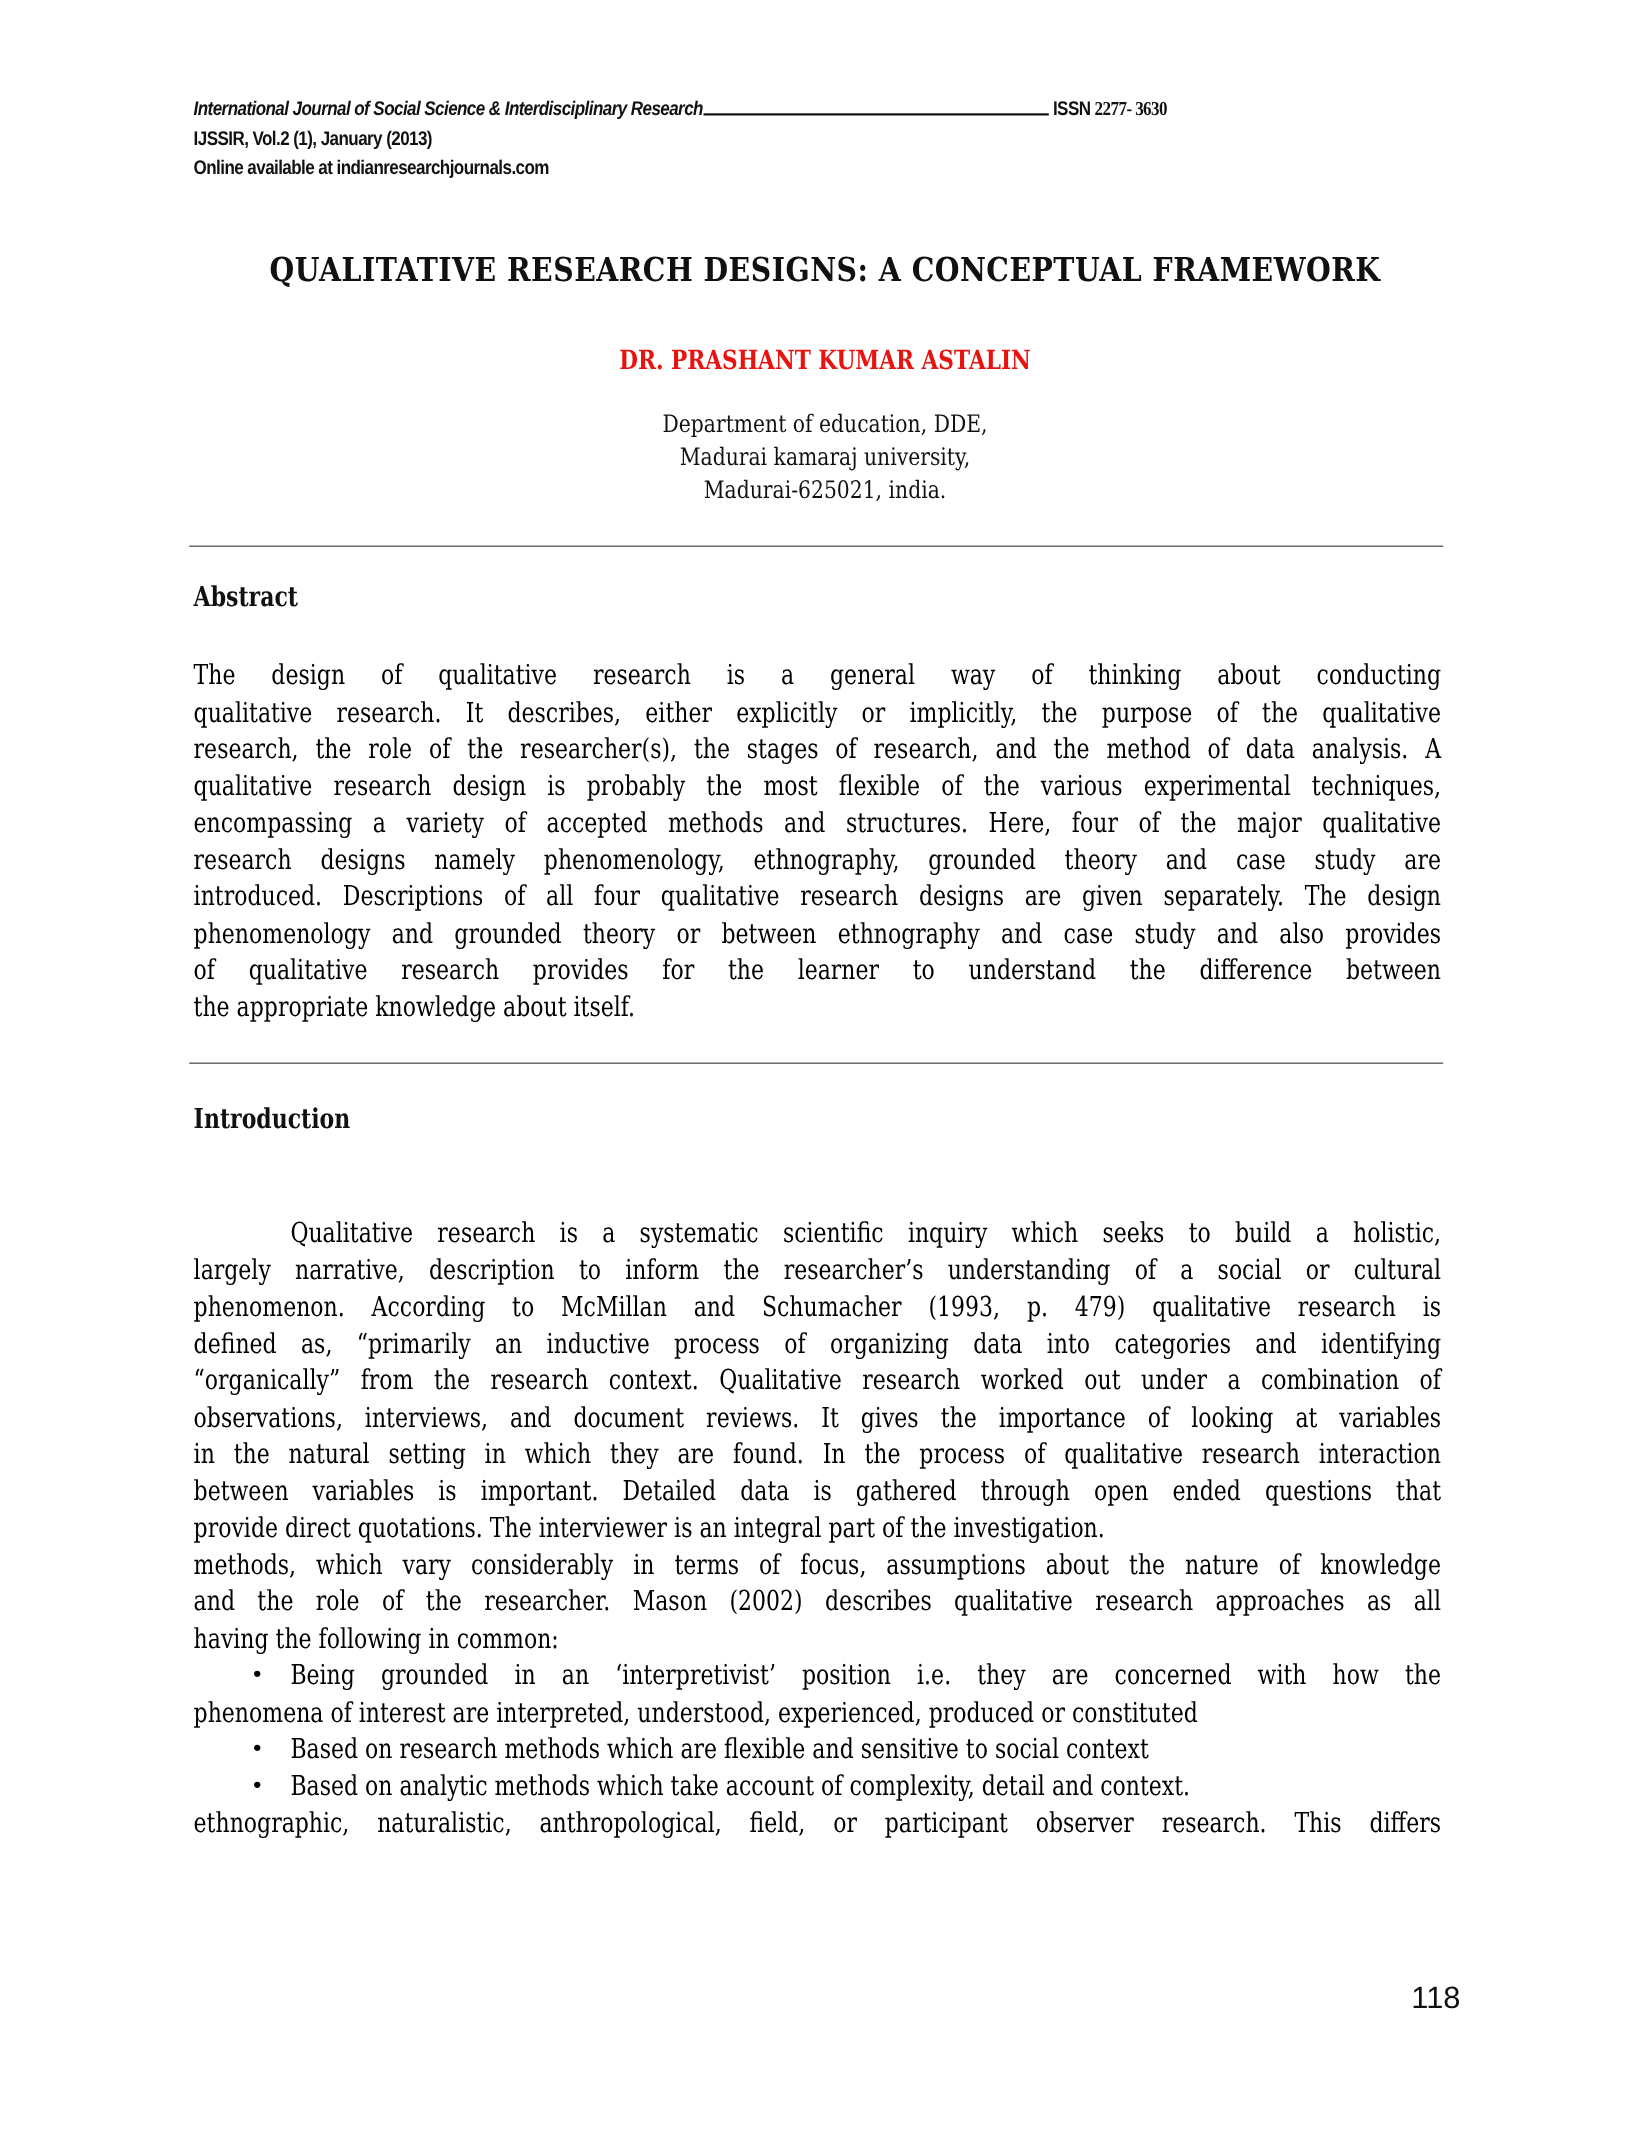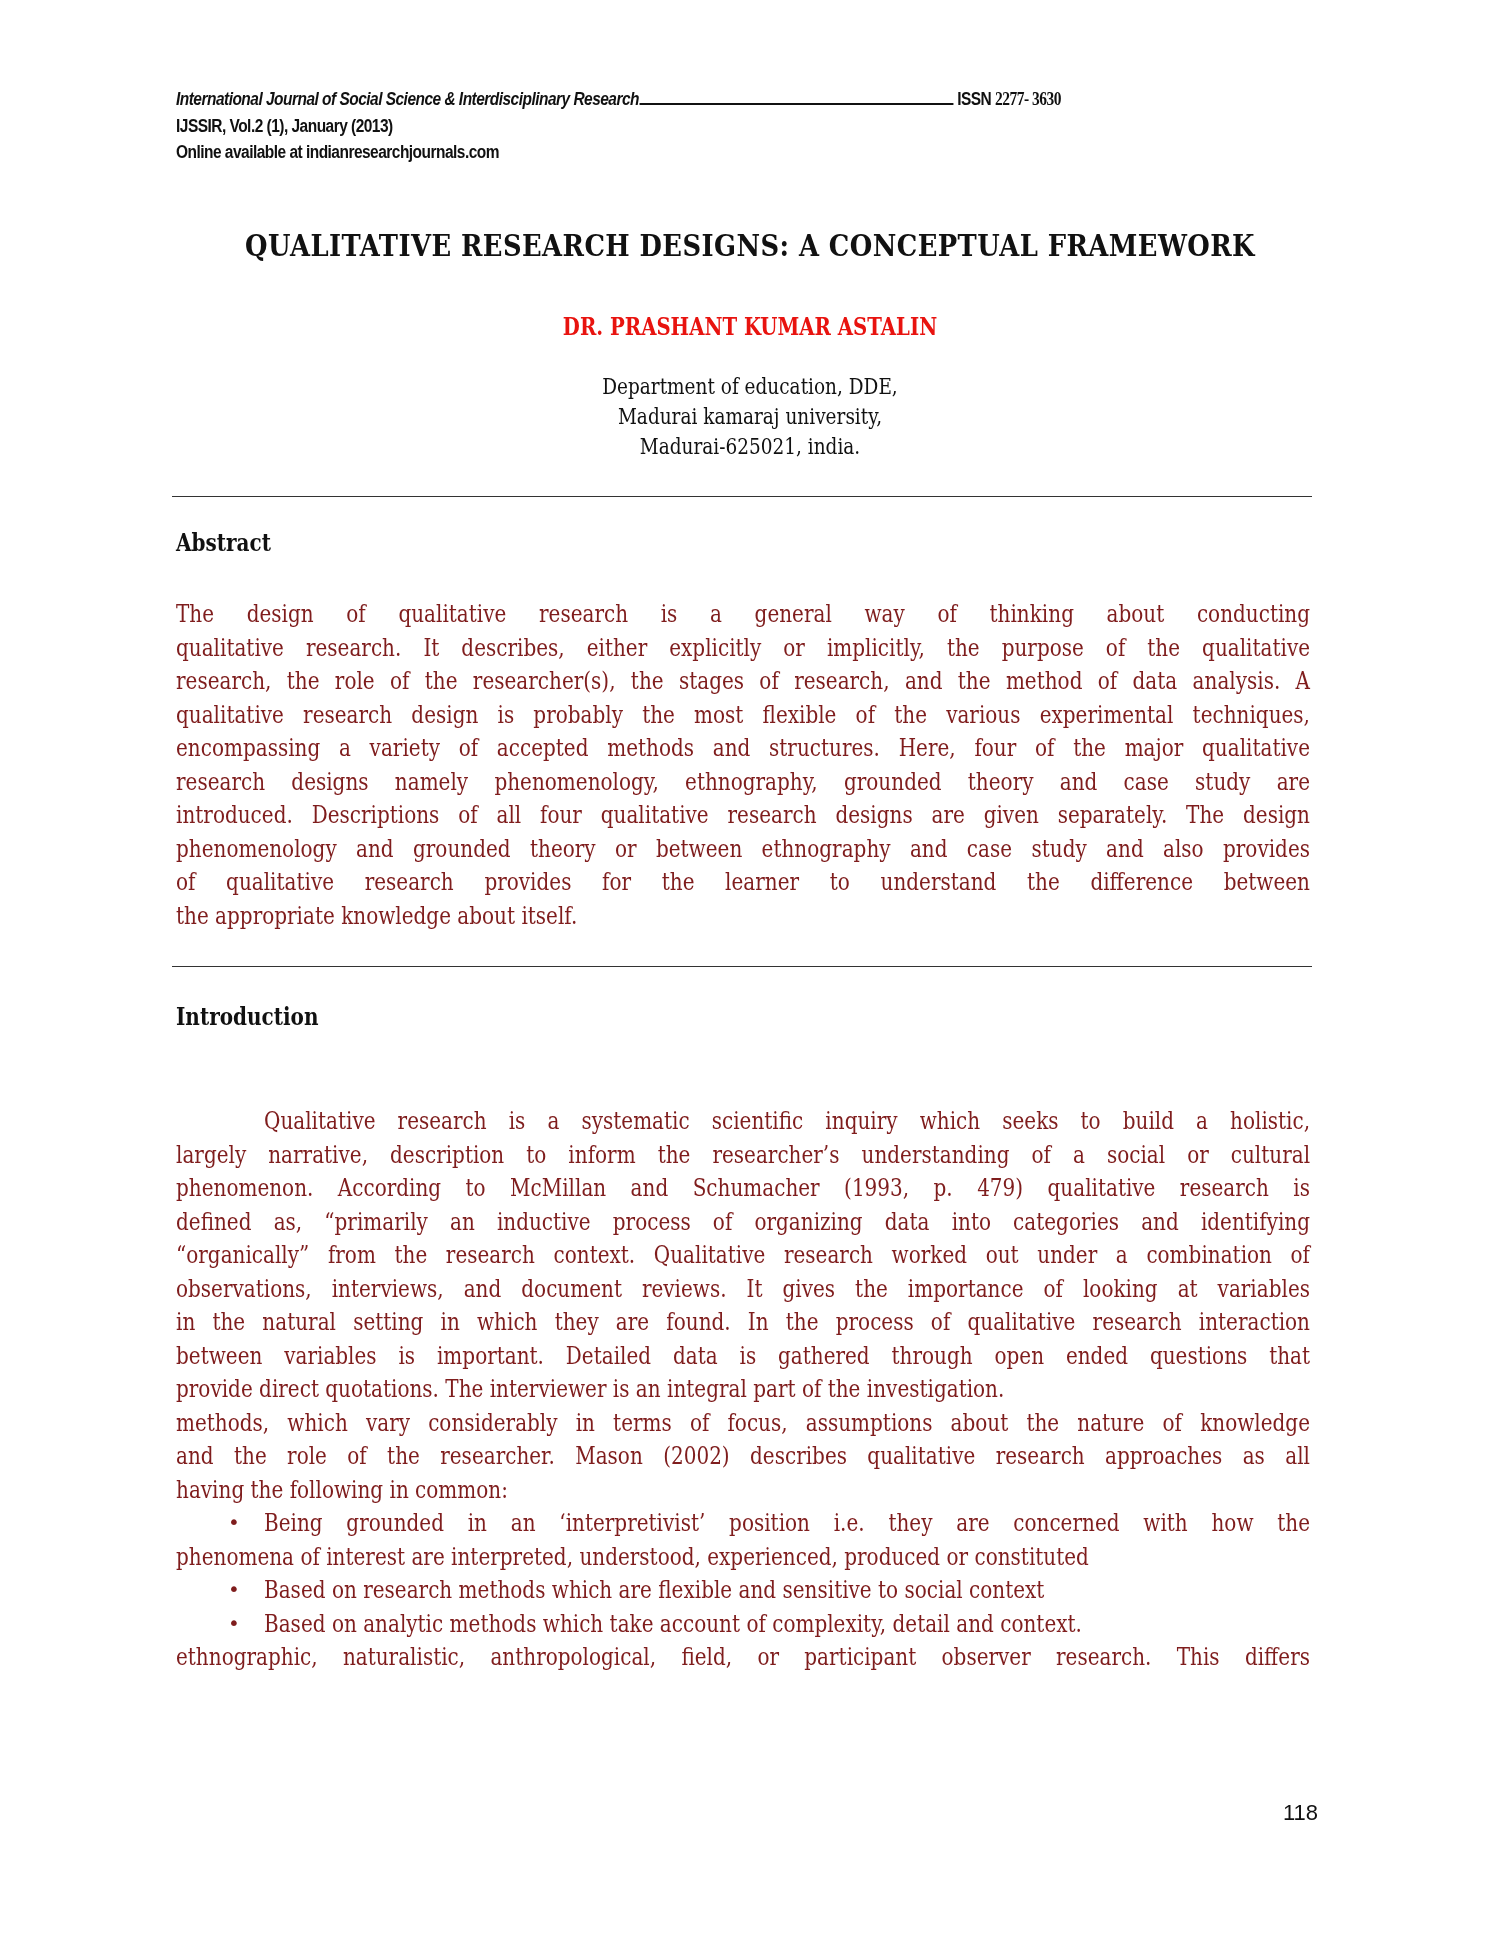--- a/index.html
+++ b/index.html
@@ -21,27 +21,27 @@
 
   .hr { position: absolute; left: 172px; width: 1140px; height: 0; border-top: 1.5px solid #333; }
   #hr1 { top: 496px; }
   #hr2 { top: 966px; }
 
   .sec-head { position: absolute; left: 176px; font-family: "DejaVu Serif", serif; font-weight: bold; font-size: 25px; color: #111; transform: scaleX(0.8); transform-origin: left center; white-space: nowrap; }
   #abstract-head { top: 528px; }
   #intro-head { top: 1002px; }
 
   .body-block { position: absolute; left: 176px; width: 1134px; }
-  .line { position: relative; height: 33.5px; line-height: 33.5px; font-family: "DejaVu Serif", serif; font-size: 25px; color: #7f1d1d; white-space: nowrap; }
+  .line { position: relative; height: 33.5px; line-height: 33.5px; font-family: "DejaVu Serif", serif; font-size: 25px; color: #000000; white-space: nowrap; }
   .line span.t { display: inline-block; transform-origin: left center; }
   #abstract-body { top: 597px; }
   #intro-body { top: 1104px; }
   .bullet { position: absolute; left: 52px; top: 0; font-family: "DejaVu Sans", sans-serif; font-size: 20px; }
 
-  .page-num { position: absolute; left: 1283px; top: 1800px; font-family: "Liberation Sans", sans-serif; font-size: 22px; color: #111; }
+  .page-num { position: absolute; left: 1283px; top: 1800px; font-family: "Liberation Sans", sans-serif; font-size: 28px; color: #111; }
 </style>
 </head>
 <body>
 
 <div class="hdr" id="hdr1"><span>International Journal of Social Science &amp; Interdisciplinary Research</span><span class="rule-fill"></span><span class="issn">ISSN</span> <span class="issn-num">2277- 3630</span></div>
 <div class="hdr" id="hdr2">IJSSIR, Vol.2 (1), January (2013)</div>
 <div class="hdr" id="hdr3">Online available at indianresearchjournals.com</div>
 
 <div class="title">QUALITATIVE RESEARCH DESIGNS: A CONCEPTUAL FRAMEWORK</div>
 <div class="author">DR. PRASHANT KUMAR ASTALIN</div>

